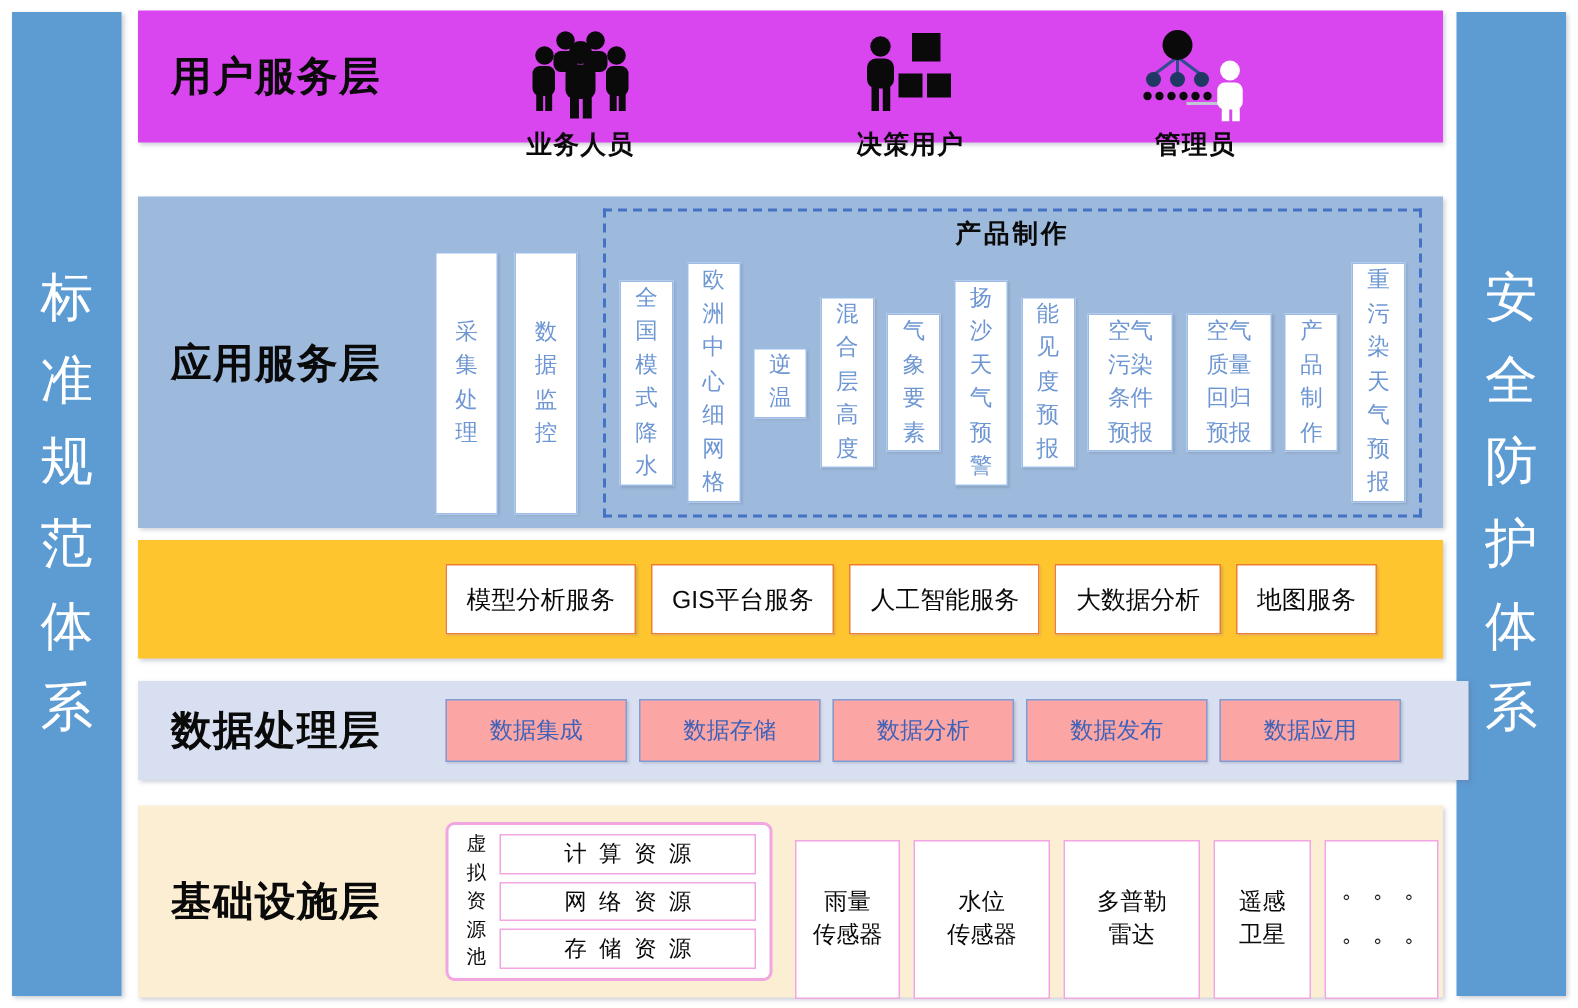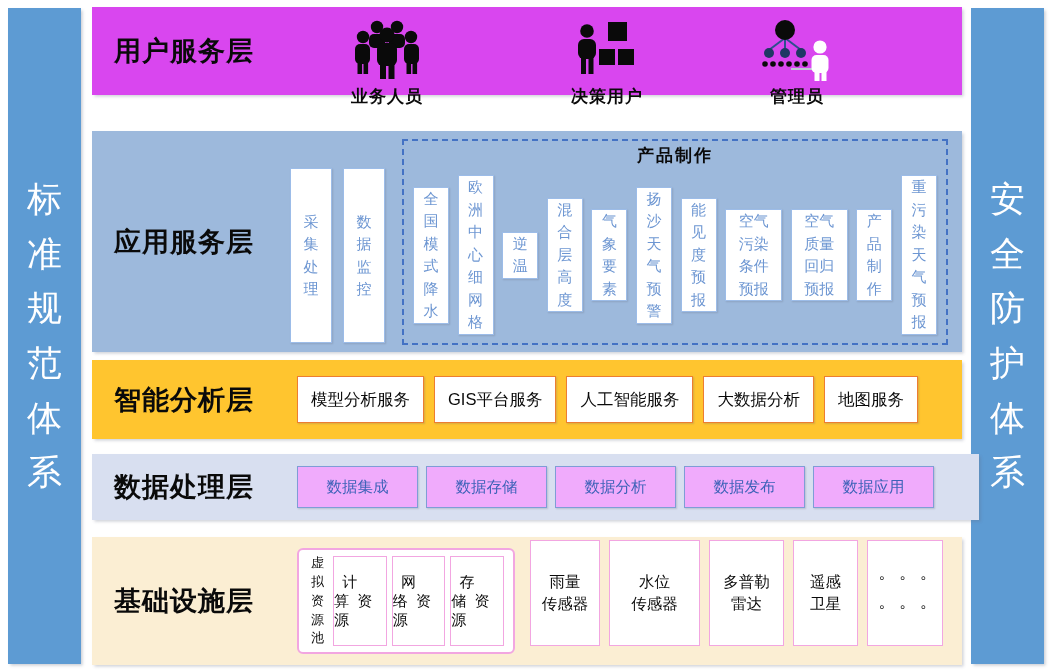--- a/index.html
+++ b/index.html
@@ -57,40 +57,40 @@
 
   
   #analysis-items{position:absolute;left:205px;right:36px;top:16px;height:47px;
         display:flex;gap:10px;}
   .abox{background:#fff;border:1.5px solid #ED7D31;display:flex;align-items:center;
         justify-content:center;padding:0 13px;font-size:16.5px;color:#0a0a0a;
         white-space:nowrap;box-shadow:1px 1px 1.5px rgba(90,100,120,.25);}
 
   
   #data-items{position:absolute;left:205px;top:12px;height:42px;display:flex;gap:8px;}
-  .dbox{width:121px;background:#f0abfc;border:1.5px solid #7F9DD6;box-sizing:border-box;
+  .dbox{width:121px;background:#fca5a5;border:1.5px solid #7F9DD6;box-sizing:border-box;
         display:flex;align-items:center;justify-content:center;font-size:15.5px;
         color:#3E62B8;box-shadow:1px 1px 1.5px rgba(90,100,120,.25);}
 
   
   #pool{position:absolute;left:205px;top:11px;width:218px;height:106px;background:#fff;
         border:2px solid #F2A6E1;border-radius:6px;box-sizing:border-box;}
   #pool-label{position:absolute;left:11px;top:50%;transform:translateY(-50%);width:15px;
         font-size:13px;line-height:1.45;color:#0a0a0a;word-break:break-all;text-align:center;}
   #pool-items{position:absolute;left:34px;right:9px;top:6px;bottom:6px;
-        display:flex;flex-direction:row;gap:5px;}
+        display:flex;flex-direction:column;gap:5px;}
   .rbox{flex:1;background:#fff;border:1.5px solid #F2A6E1;display:flex;align-items:center;
         justify-content:center;font-size:15px;color:#0a0a0a;letter-spacing:.55em;text-indent:.55em;}
-  #devices{position:absolute;left:438px;top:3px;height:106px;display:flex;gap:9px;border-radius:13px;}
+  #devices{position:absolute;left:438px;top:23px;height:106px;display:flex;gap:9px;border-radius:13px;}
   .devbox{background:#fff;border:1.5px solid #F2A6E1;box-sizing:border-box;
         display:flex;align-items:center;justify-content:center;text-align:center;
         font-size:15.5px;line-height:1.45;color:#0a0a0a;white-space:pre-line;}
   #devices .devbox:nth-child(1){width:70px;}
   #devices .devbox:nth-child(2){width:91px;}
-  #devices .devbox:nth-child(3){width:75px;}
+  #devices .devbox:nth-child(3){width:91px;}
   #devices .devbox:nth-child(4){width:65px;}
   #devices .devbox:nth-child(5){width:76px;}
   .devbox.dots{font-size:12px;letter-spacing:5px;line-height:2.4;color:#222;}
 </style>
 </head>
 <body>
 
 <div id="stage">
 
   <div class="pillar" id="pillar-left">
@@ -218,21 +218,20 @@
             <div class="vtext">产品制作</div>
           </div>
         <div class="pitem">
             <div class="vtext">重污染天气预报</div>
           </div>
       </div>
     </div>
   </div>
 
   <div class="band" id="band-analysis">
-    <div class="band-label">智能分析层</div>
     <div id="analysis-items">
       <div class="abox">模型分析服务</div>
       <div class="abox">GIS平台服务</div>
       <div class="abox">人工智能服务</div>
       <div class="abox">大数据分析</div>
       <div class="abox">地图服务</div>
     </div>
   </div>
 
   <div class="band" id="band-data">

